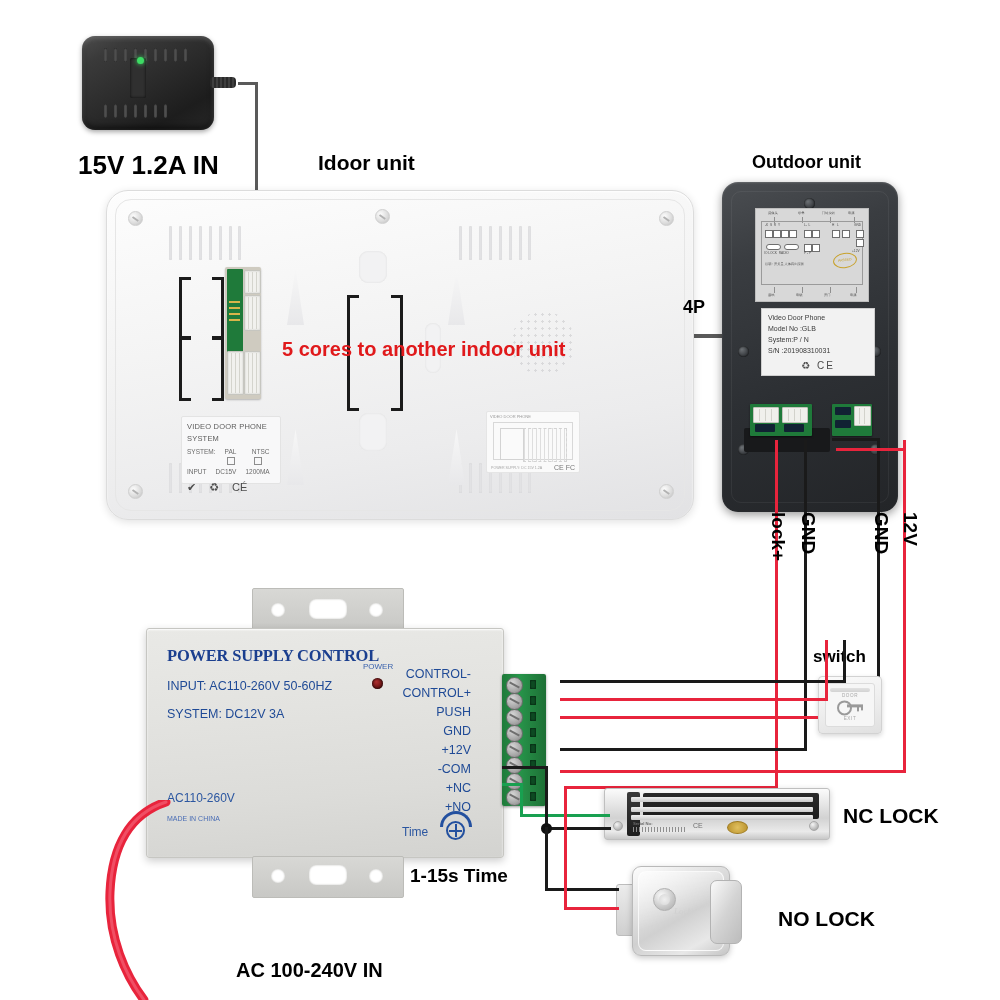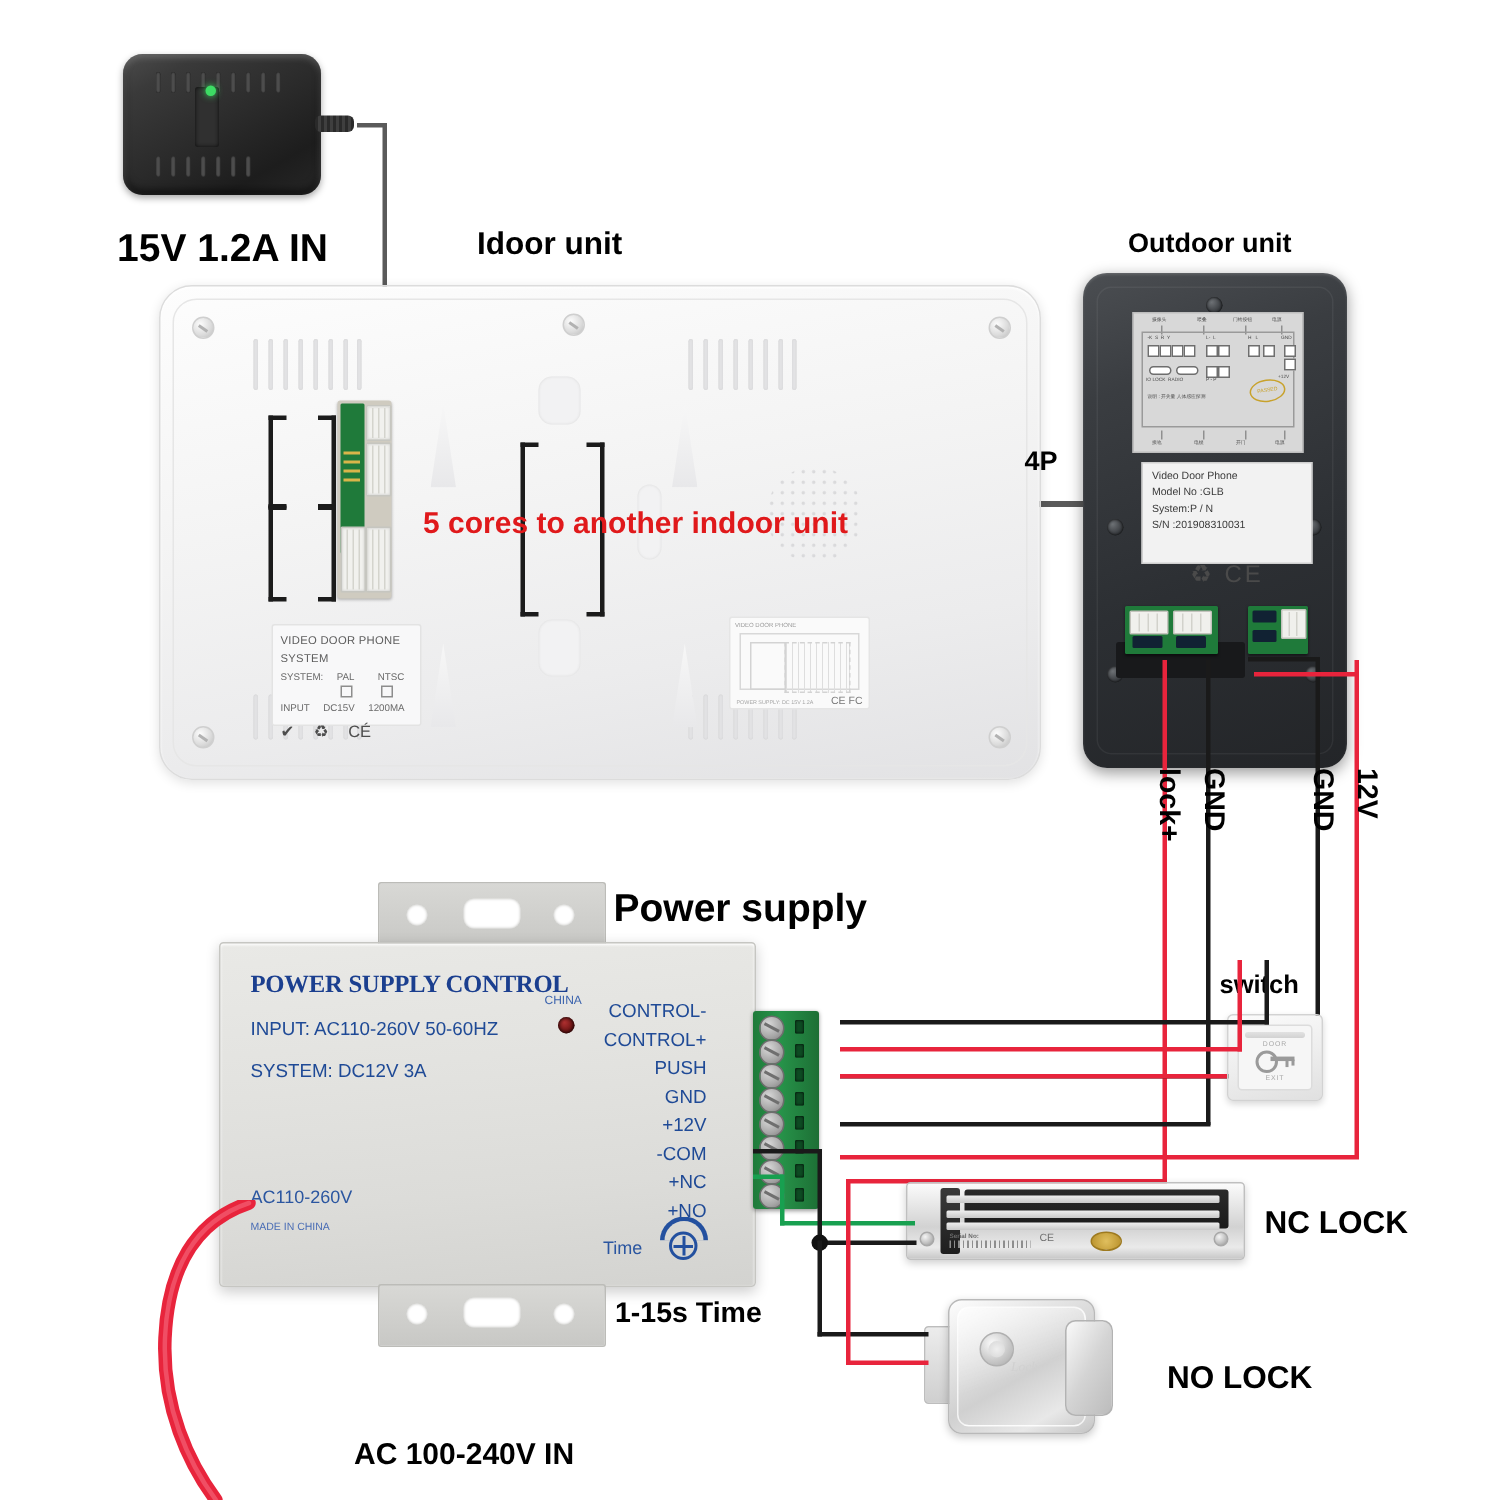--- a/index.html
+++ b/index.html
@@ -104,21 +104,21 @@
   .olabel{position:absolute;background:#d8d8d8;border:1px solid #bdbdbd;overflow:hidden;}
   .olabel .grid{position:absolute;left:5px;right:5px;top:12px;bottom:16px;border:1px solid #9a9a9a;}
   .olabel .pin{position:absolute;width:6px;height:6px;background:#fff;border:1px solid #6e6e6e;}
   .olabel .tx{position:absolute;font-size:3.2px;color:#4d4d4d;white-space:nowrap;}
   .olabel .lead{position:absolute;width:1px;background:#8f8f8f;}
   .olabel .stamp{position:absolute;right:5px;bottom:16px;width:22px;height:13px;
     border:1px solid #c8a22c;border-radius:50%;color:#c8a22c;font-size:3.4px;
     text-align:center;line-height:13px;transform:rotate(-8deg);}
   .ovlabel{position:absolute;background:#f2f2f2;border:1px solid #cfcfcf;
     color:#3a3a3a;font-size:7px;line-height:1.55;padding:4px 6px;}
-  .ovlabel .ce{font-size:16px;letter-spacing:2px;margin-top:16px;color:#4a4a4a;}
+  .ovlabel .ce{font-size:10px;letter-spacing:2px;margin-top:2px;color:#4a4a4a;}
   .oport{position:absolute;background:#1f7a3a;border-radius:1px;
     box-shadow:0 1px 2px rgba(0,0,0,.5);}
   .oport .wh{position:absolute;background:#f0f0ec;border:1px solid #c3c3bc;border-radius:1px;}
   .oport .wh i{position:absolute;top:1px;bottom:1px;width:1.3px;background:#d2d2cb;}
   .oport .dk{position:absolute;background:#123;border-radius:1px;}
 
   
   .psu{position:absolute;border-radius:3px;
     background:linear-gradient(175deg,#e9e9e6 0%,#e3e3e0 35%,#dcdcd9 70%,#d3d3d0 100%);
     border:1px solid #c6c6c2;
@@ -486,36 +486,35 @@
   <div class="wire red abs" style="left:560px;top:770px;width:346px;height:3px;"></div>
 
   <div class="wire abs" style="left:832px;top:438px;width:48px;height:3px;"></div>
   <div class="wire red abs" style="left:836px;top:448px;width:70px;height:3px;"></div>
 
   <div class="vlbl" style="left:788px;top:512px;font-size:19px;transform:rotate(90deg);">lock+</div>
   <div class="vlbl" style="left:818px;top:512px;font-size:19px;transform:rotate(90deg);">GND</div>
   <div class="vlbl" style="left:891px;top:512px;font-size:19px;transform:rotate(90deg);">GND</div>
   <div class="vlbl" style="left:920px;top:512px;font-size:19px;transform:rotate(90deg);">12V</div>
 
-  <div class="lbl" style="left:409px;top:592px;font-size:26px;">Power supply</div>
 
   <div class="psu-foot" style="left:252px;top:588px;width:150px;height:42px;">
     <div class="h" style="left:18px;top:14px;width:14px;height:14px;"></div>
     <div class="key" style="left:56px;top:10px;width:38px;height:20px;"></div>
     <div class="h" style="left:116px;top:14px;width:14px;height:14px;"></div>
   </div>
 
   <div class="psu" style="left:146px;top:628px;width:356px;height:228px;">
     <div class="psu-title" style="left:20px;top:17px;font-family:Liberation Serif, serif;">POWER SUPPLY CONTROL</div>
     <div class="psu-txt" style="left:20px;top:50px;">INPUT: AC110-260V 50-60HZ</div>
     <div class="psu-txt" style="left:20px;top:78px;">SYSTEM: DC12V  3A</div>
     <div class="psu-small" style="left:20px;top:162px;">AC110-260V</div>
     <div class="psu-tiny" style="left:20px;top:186px;">MADE IN CHINA</div>
 
-    <div class="psu-power" style="left:216px;top:33px;">CHINA</div>
+    <div class="psu-power" style="left:216px;top:33px;">POWER</div>
     <div class="psu-led" style="left:225px;top:49px;"></div>
 
     <div class="psu-pin" style="left:200px;top:38px;width:124px;">CONTROL-</div>
     <div class="psu-pin" style="left:200px;top:57px;width:124px;">CONTROL+</div>
     <div class="psu-pin" style="left:200px;top:76px;width:124px;">PUSH</div>
     <div class="psu-pin" style="left:200px;top:95px;width:124px;">GND</div>
     <div class="psu-pin" style="left:200px;top:114px;width:124px;">+12V</div>
     <div class="psu-pin" style="left:200px;top:133px;width:124px;">-COM</div>
     <div class="psu-pin" style="left:200px;top:152px;width:124px;">+NC</div>
     <div class="psu-pin" style="left:200px;top:171px;width:124px;">+NO</div>

